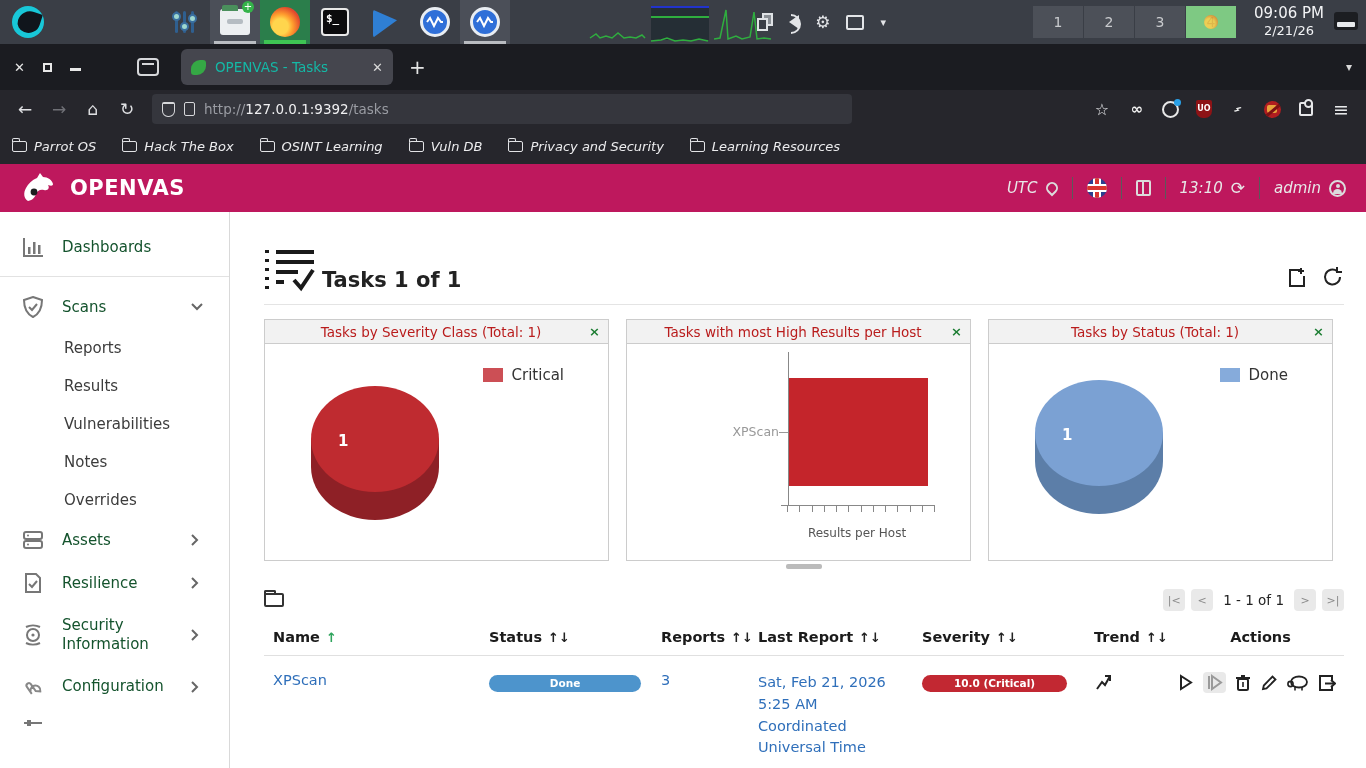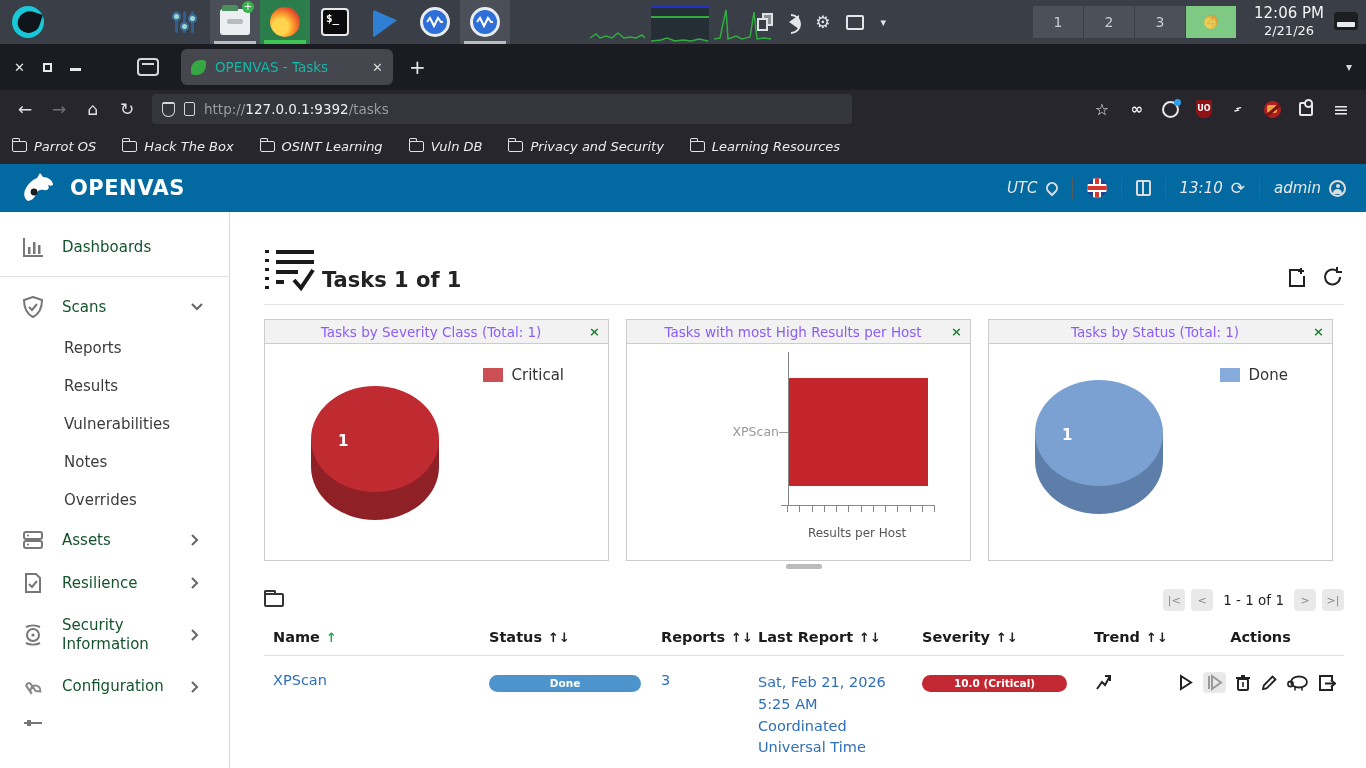--- a/index.html
+++ b/index.html
@@ -95,21 +95,21 @@
   .ext-puzzle { width:14px; height:14px; border:2px solid #e6e7e9; border-radius:2px; position:relative; }
   .ext-puzzle:before { content:""; position:absolute; top:-5px; left:3px; width:5px; height:5px; border-radius:50%; border:2px solid #e6e7e9; background:#26262c; }
   .hamburger { color:#e8e9eb; font-size:19px; width:30px; text-align:center; cursor:pointer; }
   .bookmarksbar { height:36px; background:#26262c; display:flex; align-items:center; padding:0 12px; gap:26px; flex:0 0 36px; }
   .bm { display:flex; align-items:center; gap:7px; cursor:pointer; }
   .bm-folder { width:15px; height:11px; border:1.7px solid #e2e3e6; border-radius:2px; position:relative; }
   .bm-folder:before { content:""; position:absolute; top:-4px; left:-1px; width:6px; height:3px; border:1.7px solid #e2e3e6; border-bottom:none; border-radius:2px 2px 0 0; }
   .bm-label { color:#ececee; font-size:13px;font-style:italic; }
 
   
-  .appheader { height:48px; background:#0369a1; display:flex; align-items:center; padding:0 20px; flex:0 0 48px; }
+  .appheader { height:48px; background:#be185d; display:flex; align-items:center; padding:0 20px; flex:0 0 48px; }
   .brand { display:flex; align-items:center; gap:10px; }
   .brand-name { color:#fff; font-weight:bold; font-size:21px; letter-spacing:.5px; }
   .ah-right { margin-left:auto; display:flex; align-items:center; gap:14px; color:#e8e8e8; font-size:15px;font-style:italic; }
   .ah-sep { width:1px; height:22px; background:#5a5a5a; }
   .ah-item { display:flex; align-items:center; gap:8px; cursor:pointer; }
   .pin { width:12px; height:12px; border:2px solid #dcdcdc; border-radius:50% 50% 50% 0; transform:rotate(-45deg); }
   .ukflag { width:20px; height:20px; border-radius:50%; background:#2b3f8e; position:relative; overflow:hidden; }
   .ukflag:before { content:""; position:absolute; left:8px; top:0; width:4px; height:20px; background:#d8352f; box-shadow:0 0 0 2px #fff; }
   .ukflag:after { content:""; position:absolute; top:8px; left:0; width:20px; height:4px; background:#d8352f; box-shadow:0 0 0 2px #fff; }
   .bookicon { width:15px; height:16px; border:2px solid #dcdcdc; border-radius:2px; position:relative; }
@@ -134,21 +134,21 @@
   .pagehead { display:flex; align-items:flex-end; padding-top:22px; }
   .page-title { font-size:21px; font-weight:bold; color:#222; margin-left:6px; }
   .ph-actions { margin-left:auto; display:flex; gap:14px; padding-bottom:4px; }
   .ph-actions svg { cursor:pointer; }
   .main-divider { height:1px; background:#e4e4e4; margin-top:12px; }
 
   
   .panels { display:flex; gap:17px; margin-top:14px; position:relative; }
   .panel { width:345px; border:1px solid #ccc; background:#fff; }
   .panel-head { background:#f2f2f2; border-bottom:1px solid #ccc; height:24px; display:flex; align-items:center; padding:0 8px; }
-  .panel-title { flex:1; text-align:center; font-size:13.5px; color:#8b5cf6; }
+  .panel-title { flex:1; text-align:center; font-size:13.5px; color:#b91c1c; }
   .panel-close { color:#1e7e34; font-weight:bold; font-size:13px; cursor:pointer; }
   .panel-body { height:216px; position:relative; }
   .legend { position:absolute; top:22px; right:44px; display:flex; align-items:center; gap:9px; }
   .legend-box { width:20px; height:14px; }
   .legend-label { font-size:15px; color:#333; }
   .pielabel { font:bold 15px "DejaVu Sans",sans-serif; fill:#fff; }
   .drag-handle { position:absolute; left:50%; transform:translateX(-50%); bottom:-8px; width:36px; height:5px; background:#bbb; border-radius:2px; cursor:ns-resize; }
 
   
   .bc-yaxis { position:absolute; left:161px; top:8px; width:1px; height:153px; background:#888; }
@@ -265,21 +265,21 @@
       <div class="icon-screen"></div>
       <span class="trayglyph" style="font-size:11px;">▾</span>
     </div>
     <div class="tb-workspaces">
       <div class="ws">1</div>
       <div class="ws">2</div>
       <div class="ws">3</div>
       <div class="ws active">4</div>
     </div>
     <div class="tb-clock">
-      <div class="t">12:06 PM</div>
+      <div class="t">09:06 PM</div>
       <div class="d">2/21/26</div>
     </div>
     <div class="tb-panelbtn"></div>
   </div>
 
   <div class="tabbar">
     <div class="winctl">
       <span>✕</span>
       <span class="wc-max"></span>
       <span class="wc-min"></span>

